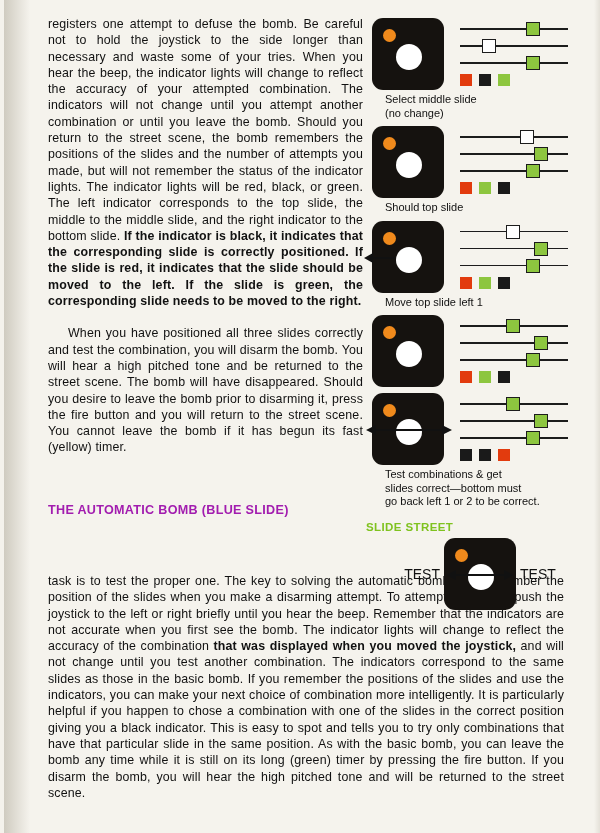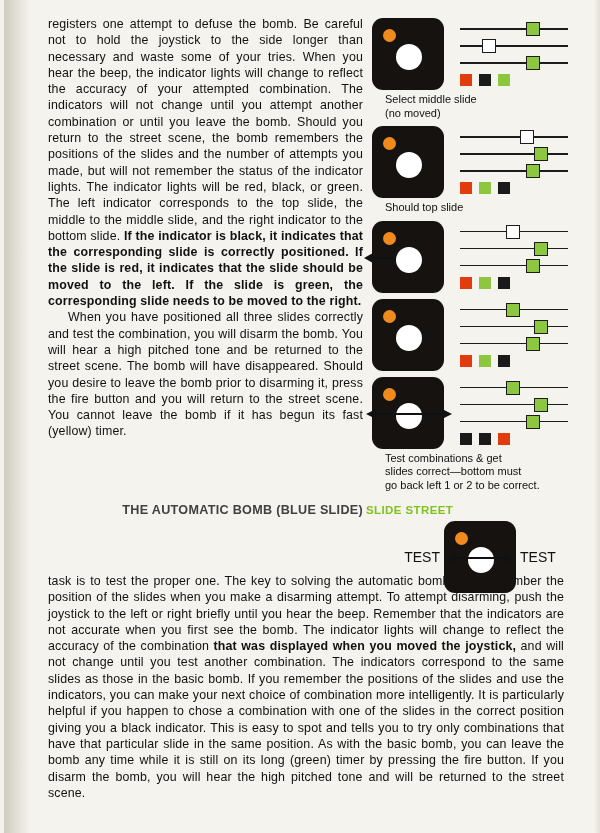--- a/index.html
+++ b/index.html
@@ -28,30 +28,29 @@
     position:absolute;
     left:44px;top:16px;width:315px;
   }
   p.body{
     margin:0 0 0 0;
     font-size:12.4px;
     line-height:16.3px;
     text-align:justify;
     letter-spacing:.15px;
   }
-  p.body + p.body{margin-top:0;}
+  p.body + p.body{margin-top:16px;}
   .indent{text-indent:20px;}
   b.bold{font-weight:bold;}
   .section-title{
-    color:#404040;
+    color:#a21caf;
     font-weight:bold;
     font-size:12.6px;
     letter-spacing:.3px;
     margin:14px 0 3px 0;
-    text-align:right;
   }
   
   .col-figs{
     position:absolute;
     left:362px;top:18px;width:228px;
   }
   .fig{
     position:relative;
     margin-bottom:6px;
   }
@@ -201,21 +200,21 @@
           </div>
           <div class="lights">
             <span class="l-red"></span>
             <span class="l-black"></span>
             <span class="l-green"></span>
           </div>
         </div>
       </div>
       <div class="caption">
         <div>Select middle slide</div>
-        <div>(no moved)</div>
+        <div>(no change)</div>
       </div>
     </div>
 
     <div class="fig">
       <div class="figrow">
         <div class="bombwrap">
           <div class="bomb">
             <div class="dot-orange"></div>
             <div class="knob"></div>
           </div>
@@ -271,20 +270,23 @@
           <div class="slide">
             <div class="track"></div>
             <div class="knobsq k-green" style="left:66px"></div>
           </div>
           <div class="lights">
             <span class="l-red"></span>
             <span class="l-green"></span>
             <span class="l-black"></span>
           </div>
         </div>
+      </div>
+      <div class="caption">
+        <div>Move top slide left 1</div>
       </div>
     </div>
 
     <div class="fig">
       <div class="figrow">
         <div class="bombwrap">
           <div class="bomb">
             <div class="dot-orange"></div>
             <div class="knob"></div>
           </div>

